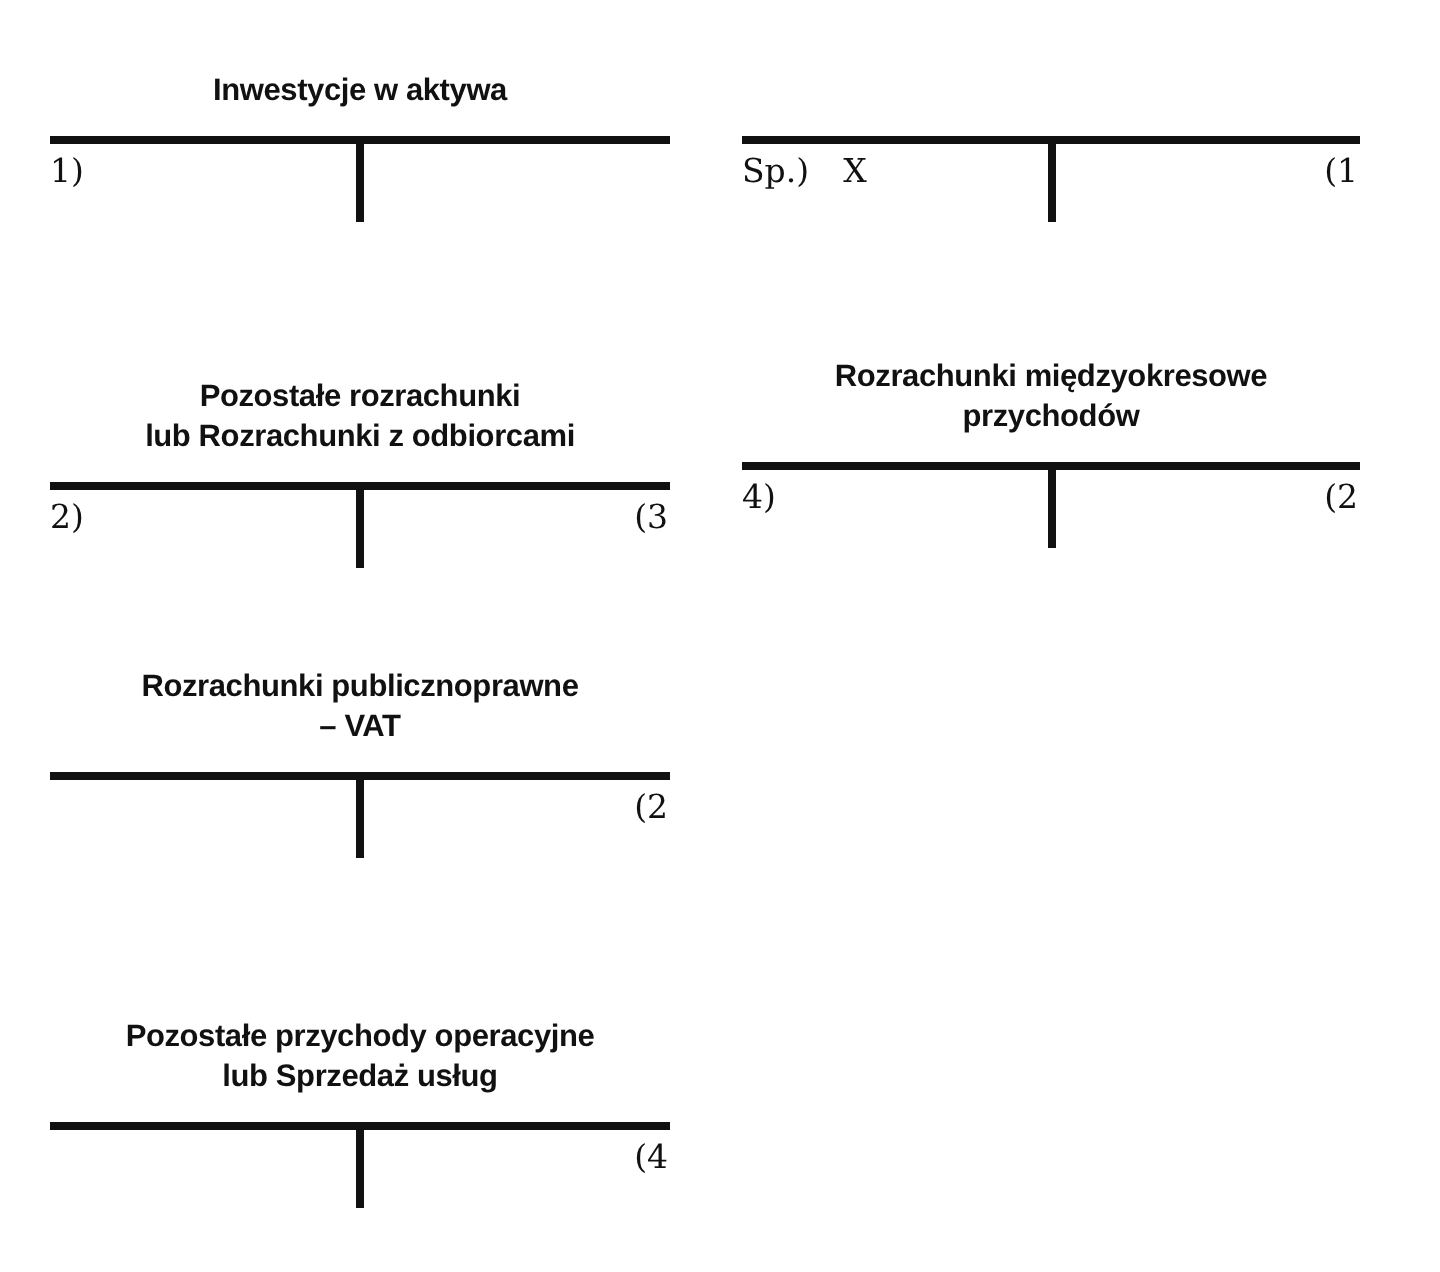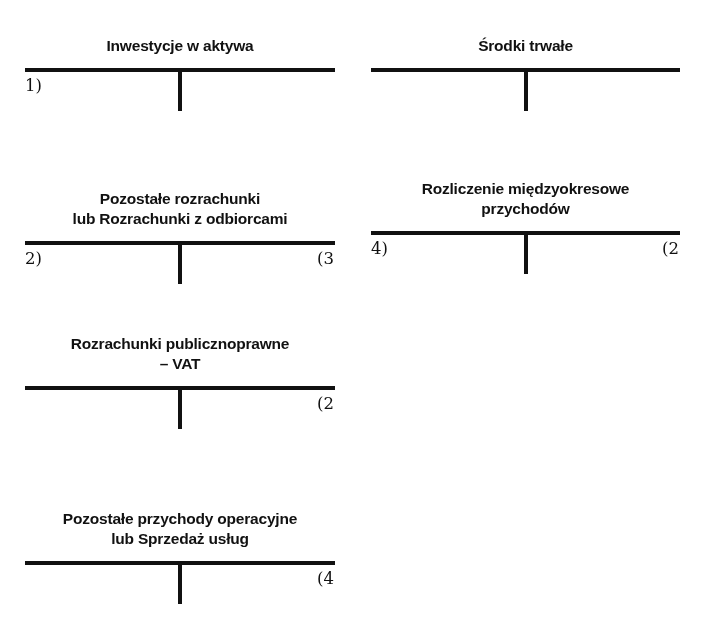--- a/index.html
+++ b/index.html
@@ -39,38 +39,41 @@
     <div class="t-title">Inwestycje w aktywa</div>
     <div class="t-bar"></div>
     <div class="t-stem"></div>
     <div class="t-body">
       <span class="t-left">1)</span>
       <span class="t-right"></span>
     </div>
   </section>
 
   <section class="t-account col-right" style="top:68px">
-    <div class="t-title">Środki trwałe</div>
     <div class="t-bar"></div>
     <div class="t-stem"></div>
+    <div class="t-body">
+      <span class="t-left"><span>Sp.)</span><span class="val">X</span></span>
+      <span class="t-right">(1</span>
+    </div>
   </section>
 
   <section class="t-account col-left" style="top:241px">
     <div class="t-title">Pozostałe rozrachunki
 lub Rozrachunki z odbiorcami</div>
     <div class="t-bar"></div>
     <div class="t-stem"></div>
     <div class="t-body">
       <span class="t-left">2)</span>
       <span class="t-right">(3</span>
     </div>
   </section>
 
   <section class="t-account col-right" style="top:231px">
-    <div class="t-title">Rozliczenie międzyokresowe
+    <div class="t-title">Rozrachunki międzyokresowe
 przychodów</div>
     <div class="t-bar"></div>
     <div class="t-stem"></div>
     <div class="t-body">
       <span class="t-left">4)</span>
       <span class="t-right">(2</span>
     </div>
   </section>
 
   <section class="t-account col-left" style="top:386px">

